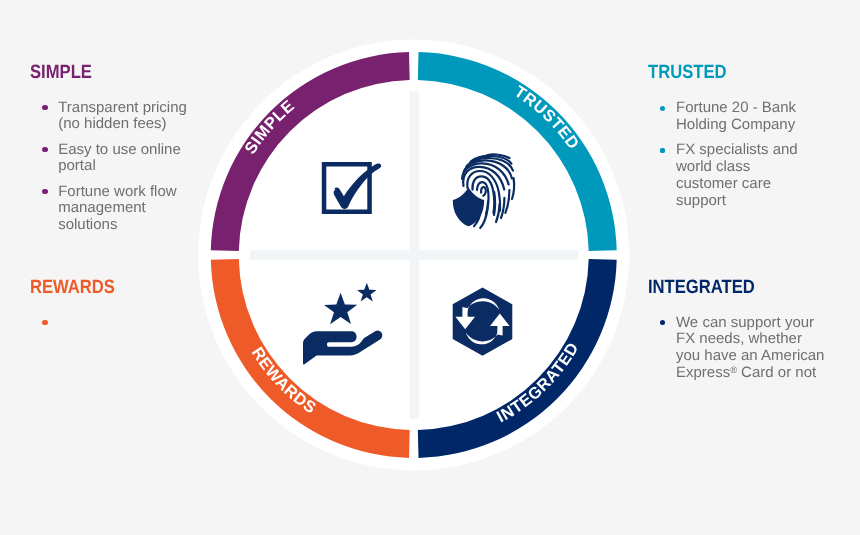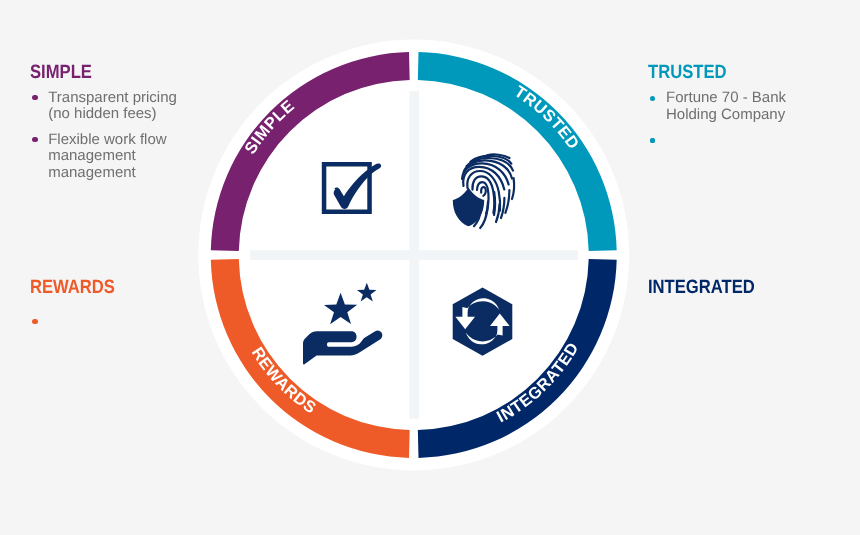--- a/index.html
+++ b/index.html
@@ -2,63 +2,65 @@
 <html><head>
 <meta charset="utf-8">
 <title>Infographic</title>
 <style>
   html,body{margin:0;padding:0;}
   body{width:860px;height:535px;background:#f5f5f5;font-family:"Liberation Sans",sans-serif;overflow:hidden;-webkit-font-smoothing:antialiased;text-rendering:geometricPrecision;}
   #stage{position:relative;width:860px;height:535px;}
   .col{position:absolute;}
   .heading{font-weight:bold;font-size:19.3px;letter-spacing:0px;margin:0;line-height:14px;padding-bottom:10.2px;
            transform:scaleX(0.862);transform-origin:0 50%;white-space:nowrap;}
-  ul.bullets{list-style:none;margin:0;padding:0;}
+  ul.bullets{list-style:none;margin:10px;padding:0;}
   ul.bullets li{position:relative;padding-left:17.8px;color:#6f6f6f;font-size:15.0px;line-height:16.8px;margin-bottom:8.4px;}
   ul.bullets li .dot{position:absolute;left:2.1px;top:5.6px;width:5.2px;height:5.2px;border-radius:50%;}
   .sup{font-size:9.2px;vertical-align:4px;line-height:0;}
   svg.ring{position:absolute;left:0;top:0;}
   text.arclabel{font-family:"Liberation Sans",sans-serif;font-weight:bold;font-size:16.4px;letter-spacing:0.55px;}
   #col-simple{left:30.4px;top:65.5px;width:169.5px;}
   #col-rewards{left:30.4px;top:280.5px;width:164px;}
   #col-trusted{left:648.2px;top:66.0px;width:171px;}
   #col-integrated{left:648.2px;top:280.5px;width:192px;}
 </style>
 </head>
 <body>
 
 <div id="stage">
 
   <div class="col" id="col-simple">
     <div class="heading" id="h-simple" style="color: rgb(119, 33, 111);">SIMPLE</div>
     <ul class="bullets" id="b-simple">
         <li><span class="dot" style="background: rgb(119, 33, 111);"></span><span>Transparent pricing (no hidden fees)</span></li>
-        <li><span class="dot" style="background: rgb(119, 33, 111);"></span><span>Flexible work flow management management</span></li>
+        <li><span class="dot" style="background: rgb(119, 33, 111);"></span><span>Easy to use online portal</span></li>
+        <li><span class="dot" style="background: rgb(119, 33, 111);"></span><span>Fortune work flow management solutions</span></li>
       </ul>
   </div>
 
   <div class="col" id="col-rewards">
     <div class="heading" id="h-rewards" style="color: rgb(239, 91, 40);">REWARDS</div>
     <ul class="bullets" id="b-rewards">
         <li><span class="dot" style="background: rgb(239, 91, 40);"></span></li>
       </ul>
   </div>
 
   <div class="col" id="col-trusted">
     <div class="heading" id="h-trusted" style="color: rgb(0, 153, 188);">TRUSTED</div>
     <ul class="bullets" id="b-trusted">
-        <li><span class="dot" style="background: rgb(0, 153, 188);"></span><span>Fortune 70 - Bank Holding Company</span></li>
+        <li><span class="dot" style="background: rgb(0, 153, 188);"></span><span>Fortune 20 - Bank Holding Company</span></li>
         <li><span class="dot" style="background: rgb(0, 153, 188);"></span></li>
-        <li><span class="dot" style="background: rgb(0, 153, 188);"></span></li>
+        <li><span class="dot" style="background: rgb(0, 153, 188);"></span><span>FX specialists and world class customer care support</span></li>
       </ul>
   </div>
 
   <div class="col" id="col-integrated">
     <div class="heading" id="h-integrated" style="color: rgb(0, 40, 104);">INTEGRATED</div>
     <ul class="bullets" id="b-integrated">
+        <li><span class="dot" style="background: rgb(0, 40, 104);"></span><span>We can support your FX needs, whether you have an American Express<span class="sup">®</span> Card or not</span></li>
       </ul>
   </div>
 
   <svg class="ring" width="860" height="535" viewBox="0 0 860 535">
     <defs>
       <path id="arcSimple" d="M 225.64 235.24 A 189 189 0 0 1 393.84 67.04"></path>
       <path id="arcTrusted" d="M 433.36 67.04 A 189 189 0 0 1 601.56 235.24"></path>
       <path id="arcRewards" d="M 225.64 274.76 A 189 189 0 0 0 393.84 442.96"></path>
       <path id="arcIntegrated" d="M 433.36 442.96 A 189 189 0 0 0 601.56 274.76"></path>
     </defs>

